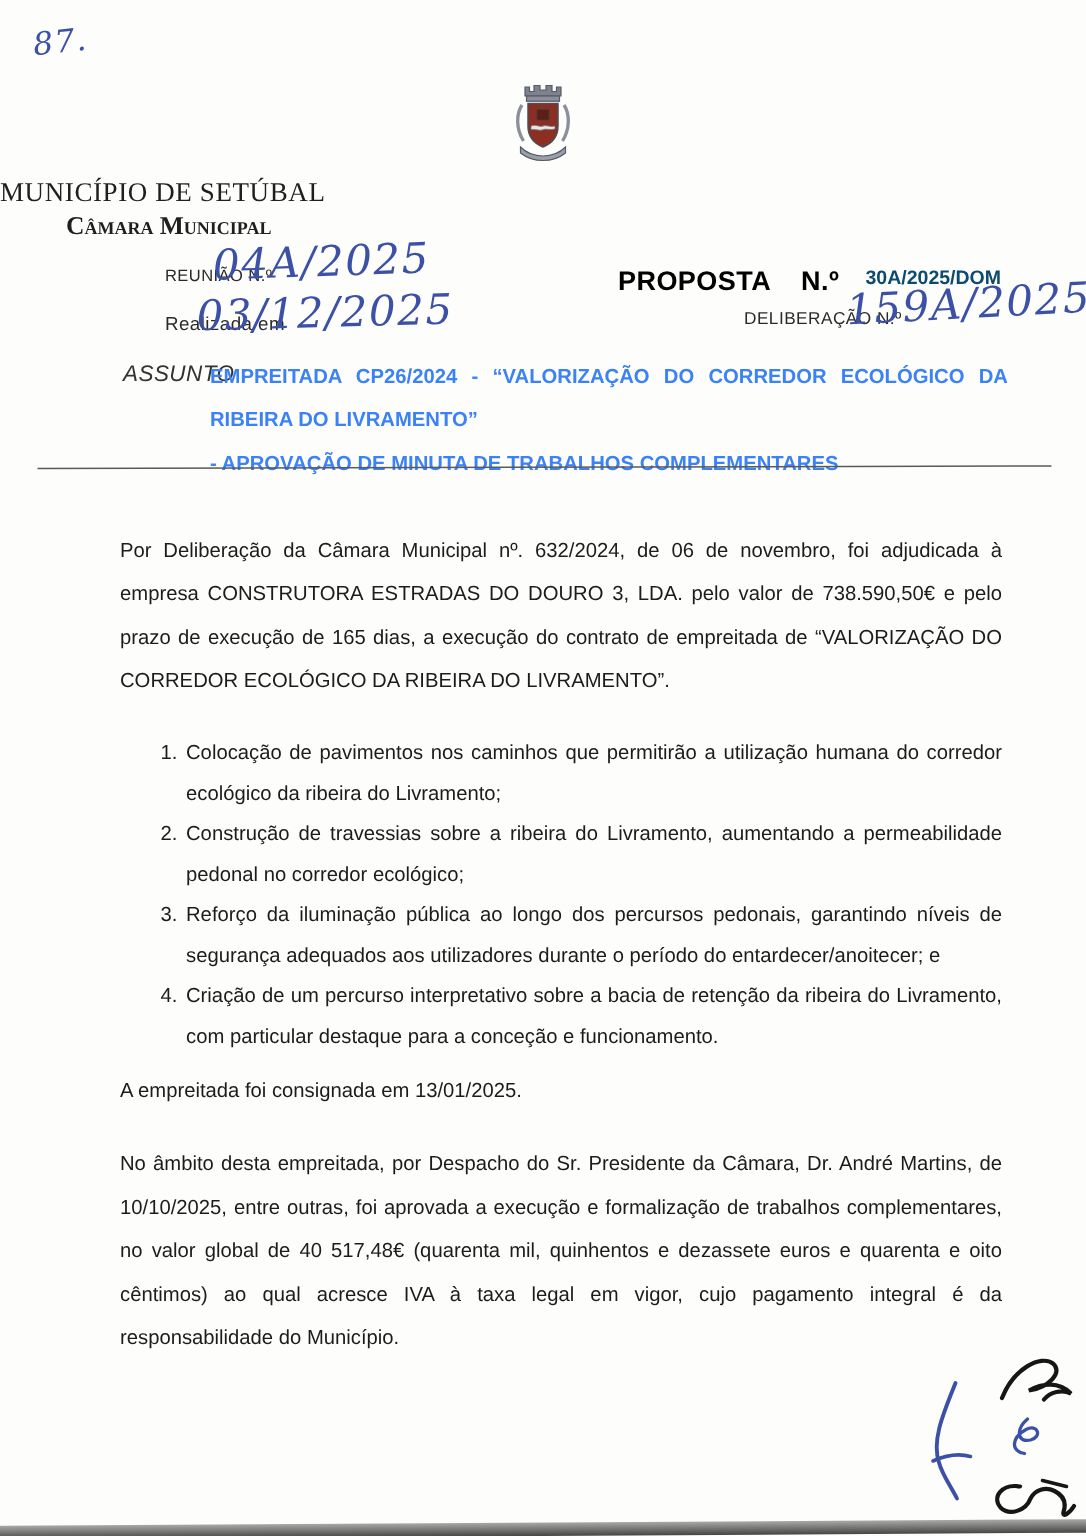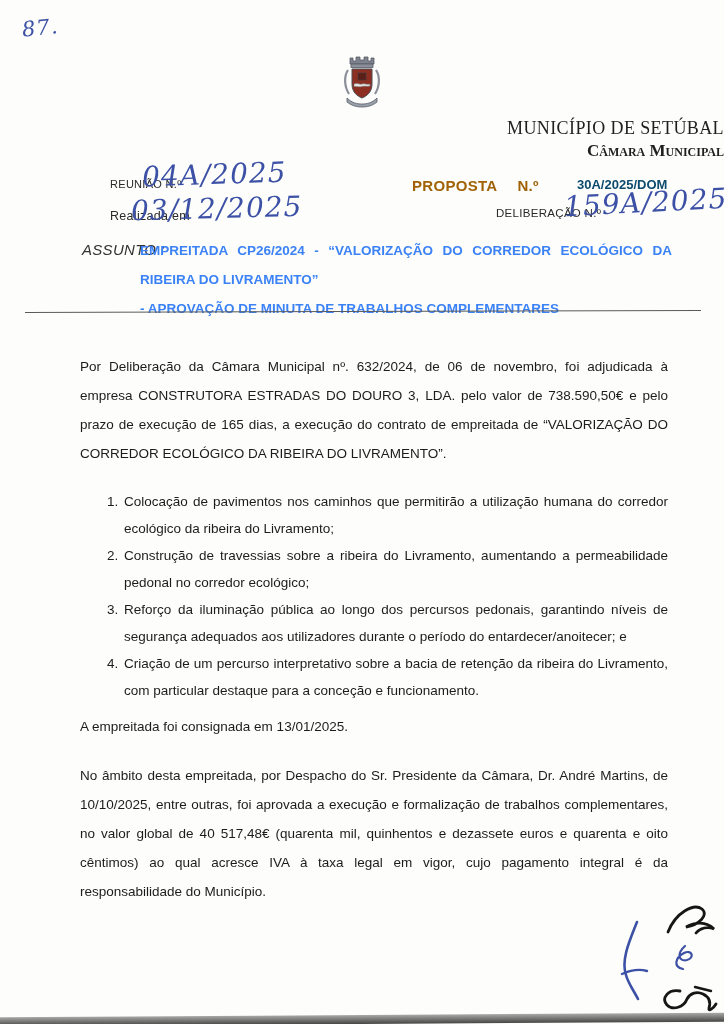--- a/index.html
+++ b/index.html
@@ -18,37 +18,37 @@
     font-style:italic;
     color:#3c51a6;
     letter-spacing:1px;
     white-space:nowrap;
   }
   .page-num{
     position:absolute;left:22px;top:16px;
     font-size:21px;transform:rotate(-6deg);
   }
   
-  .letterhead{position:absolute;top:54px;left:0;width:100%;text-align:right;}
+  .letterhead{position:absolute;top:54px;left:0;width:100%;text-align:left;}
   .crest{display:block;margin:0 auto 8px auto;}
   .muni{
     font-family:"Liberation Serif", serif;
     font-size:18px;letter-spacing:.4px;color:#1f1f1f;
   }
   .camara{
     font-family:"Liberation Serif", serif;
     font-weight:bold;font-variant:small-caps;
     font-size:17px;margin-top:2px;color:#1f1f1f;padding-left:44px;
   }
   
   .meta-label{position:absolute;font-size:11px;color:#2a2a2a;letter-spacing:.3px;margin-left:28px;}
   .m-reuniao-label{left:82px;top:178px;}
   .m-realizada-label{left:82px;top:209px;font-size:12.5px;}
   .m-delib-label{left:468px;top:207px;font-size:11.5px;}
-  .m-proposta-label{left:384px;top:177px;font-size:15px;font-weight:bold;color:#a16207;}
+  .m-proposta-label{left:384px;top:177px;font-size:18px;font-weight:bold;color:#000000;}
   .m-proposta-no{margin-left:20px;font-weight:bold;}
   .m-proposta-value{position:absolute;left:577px;top:177px;font-size:13px;font-weight:bold;color:#0c4a6e;}
   .m-reuniao-value{position:absolute;left:142px;top:158px;font-size:28px;transform:rotate(-2deg);}
   .m-realizada-value{position:absolute;left:131px;top:192px;font-size:28px;transform:rotate(-1.5deg);}
   .m-delib-value{position:absolute;left:564px;top:186px;font-size:28px;transform:rotate(-3deg);}
   
   .assunto-label{position:absolute;left:82px;top:241px;font-size:15px;font-style:italic;color:#333;letter-spacing:.3px;}
   .assunto-text{
     position:absolute;left:140px;top:236px;width:532px;
     font-size:13.5px;font-weight:bold;line-height:29px;

